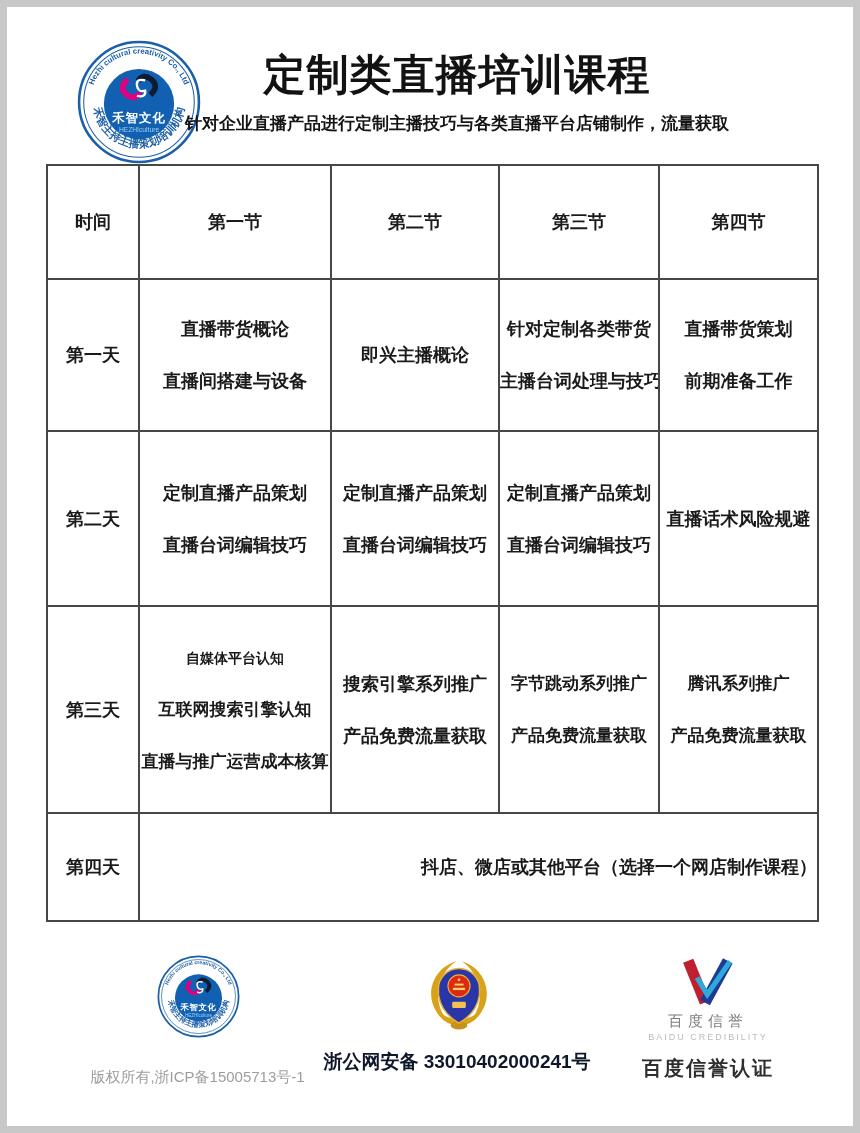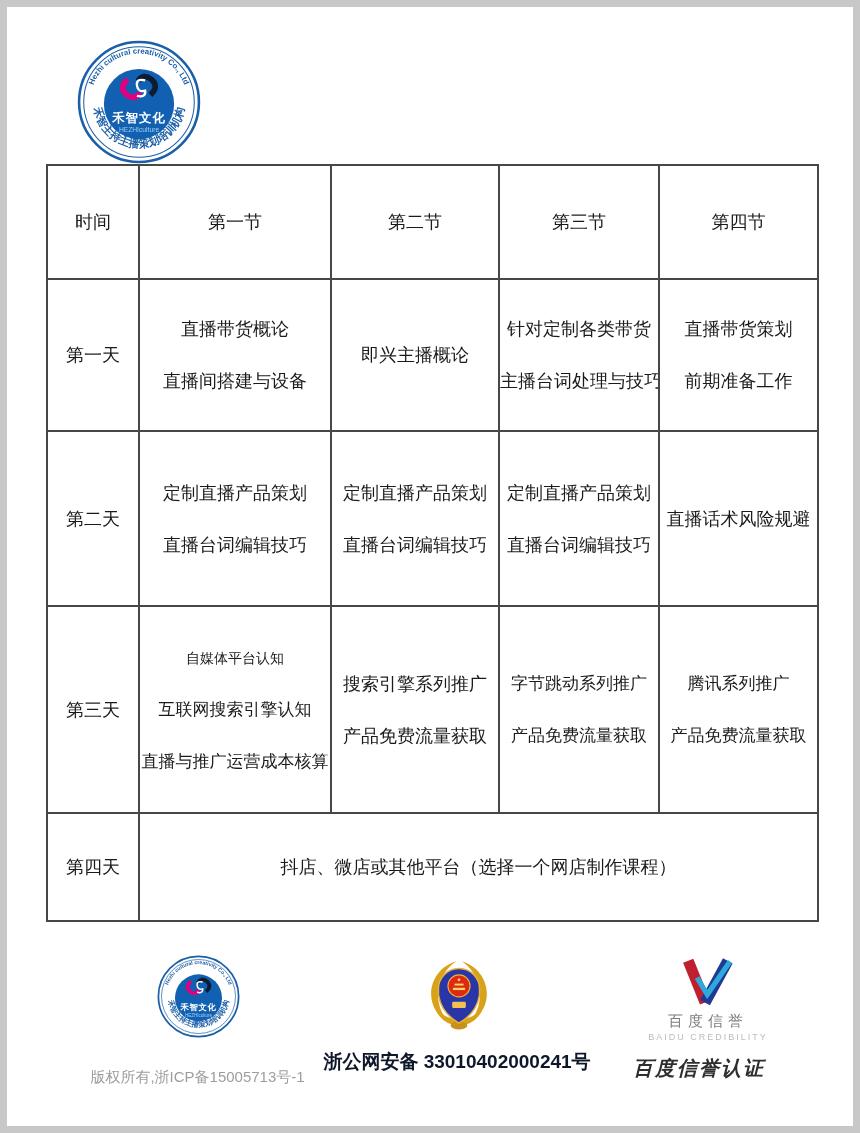--- a/index.html
+++ b/index.html
@@ -21,42 +21,42 @@
   .title { font-size:42px; font-weight:bold; color:#121212; letter-spacing:1px; white-space:nowrap; }
   .subtitle { margin-top:9px; font-size:17px; font-weight:bold; color:#141414; white-space:nowrap; }
   
   .course-table {
     position:absolute; left:39px; top:157px;
     width:771px; border-collapse:collapse; table-layout:fixed;
   }
   .course-table td {
     border:2px solid #474747;
     text-align:center; vertical-align:middle;
-    color:#1a1a1a; font-weight:normal; font-size:18px;
+    color:#1a1a1a; font-weight:bold; font-size:18px;
     padding:0; overflow:hidden;
   }
   .course-table .line { line-height:52px; white-space:nowrap; }
   .row-head { height:114px; }
   .row-1 { height:152px; }
   .row-2 { height:175px; }
   .row-3 { height:207px; }
   .row-4 { height:108px; }
-  td.span-cell { text-align:center; }
+  td.span-cell { text-align:right; }
   
   .f-hezhi  { position:absolute; left:150px; top:948px; width:83px; height:83px; }
   .f-copy   { position:absolute; left:53px;  top:1061px; width:275px; text-align:center;
               font-size:15px; color:#9d9d9d; white-space:nowrap; }
   .f-badge  { position:absolute; left:414px; top:948px; width:76px; height:80px; }
   .f-police { position:absolute; left:300px; top:1042px; width:300px; text-align:center;
               font-size:19px; font-weight:bold; color:#0f172a; white-space:nowrap; }
   .f-baidu  { position:absolute; left:636px; top:950px; width:130px; text-align:center; }
   .baidu-cn { margin-top:2px; font-size:15px; color:#7d7d7d; letter-spacing:5px; white-space:nowrap; }
   .baidu-en { margin-top:1px; font-size:9px;  color:#bdbdbd; letter-spacing:2px; white-space:nowrap; }
-  .f-cert   { position:absolute; left:626px; top:1048px; width:150px; text-align:left;
-              font-size:20px; font-weight:600; color:#2e2e2e; letter-spacing:2px; white-space:nowrap;font-style:italic; }
+  .f-cert   { position:absolute; left:626px; top:1048px; width:150px; text-align:center;
+              font-size:20px; font-weight:600; color:#2e2e2e; letter-spacing:2px; white-space:nowrap; }
   svg { display:block; }
 </style>
 </head>
 <body>
 
 <div class="page">
 
   <div class="logo-main">
     <svg viewBox="0 0 120 120" width="124" height="124">
       <circle cx="60" cy="60" r="58" fill="#ffffff" stroke="#1b5fa8" stroke-width="2.5"></circle>
@@ -73,20 +73,24 @@
       </text>
       <circle cx="60" cy="62" r="34" fill="#1260b2"></circle>
       <path d="M49,38 q-9,8 -1,15 q8,6 13,-2" stroke="#e0007f" stroke-width="5.5" fill="none"></path>
       <path d="M71,53 q9,-8 1,-15 q-8,-6 -13,2" stroke="#0d1b33" stroke-width="5.5" fill="none"></path>
       <path d="M66,39 q-9,-2 -8,5 t8,5 q1,7 -8,5" stroke="#ffffff" stroke-width="2.2" fill="none"></path>
       <text x="60" y="79" font-size="12" font-weight="bold" fill="#ffffff" text-anchor="middle" letter-spacing="1">禾智文化</text>
       <text x="60" y="89.5" font-size="6.5" fill="#9fd0f0" text-anchor="middle">HEZHIculture</text>
     </svg>
   </div>
 
+  <div class="header-text">
+    <div class="title">定制类直播培训课程</div>
+    <div class="subtitle">针对企业直播产品进行定制主播技巧与各类直播平台店铺制作，流量获取</div>
+  </div>
 
   <table class="course-table">
     <colgroup>
       <col style="width:92px">
         <col style="width:192px">
         <col style="width:168px">
         <col style="width:160px">
         <col style="width:159px">
     </colgroup>
     <tbody>

